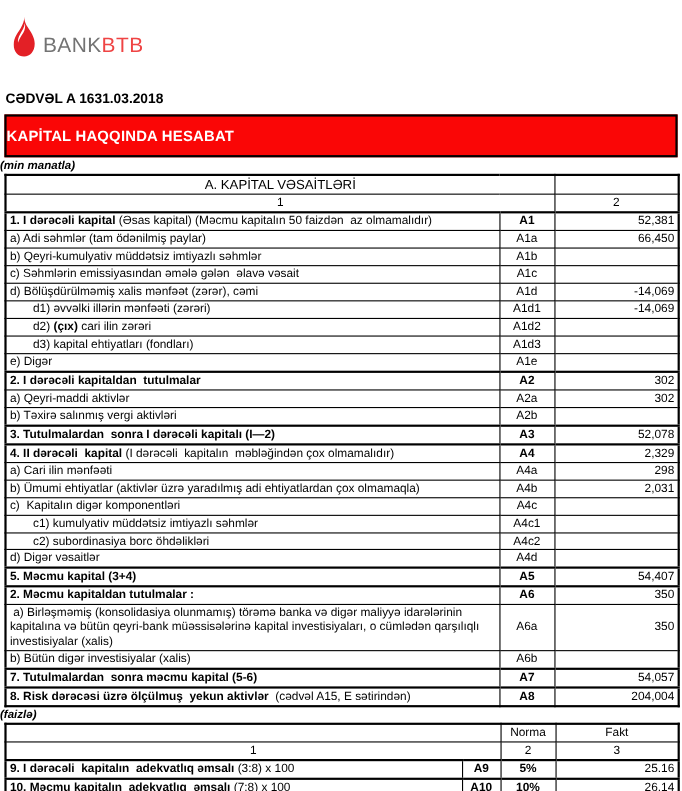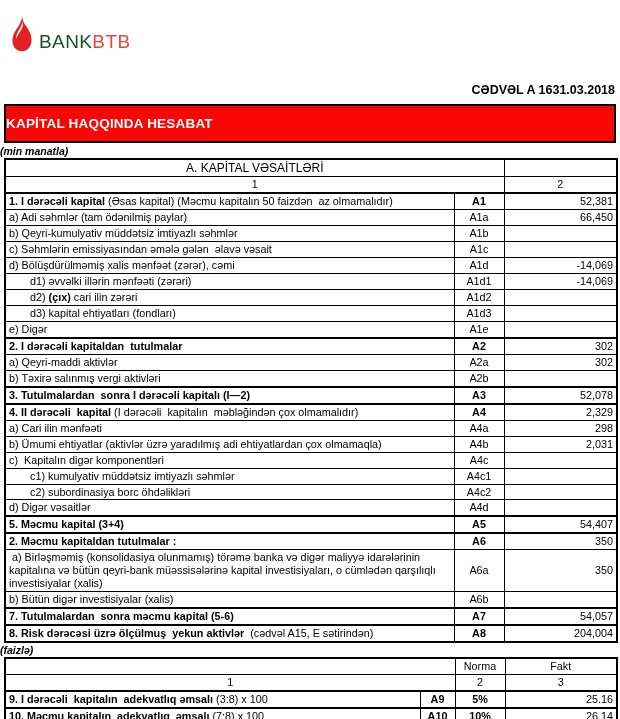--- a/index.html
+++ b/index.html
@@ -9,25 +9,25 @@
     font-family:"Liberation Sans", sans-serif;
     color:#000;
     overflow:hidden;
   }
   .page { width:620px; height:719px; position:relative; background:#fff; }
 
   
   .logo-row { display:flex; align-items:flex-end; gap:7px; padding:14px 0 0 12px; height:52px; }
   .flame { width:20px; height:37px; display:block; }
   .logo-text { font-size:19px; letter-spacing:0.4px; line-height:1; padding-bottom:1px; }
-  .logo-bank { color:#14532d;margin-top:48px; }
+  .logo-bank { color:#737373;margin-top:48px; }
   .logo-btb  { color:#ef4444; }
 
   
-  .meta-row { display:flex; justify-content:flex-end; padding:0 5px; margin-top:31px; font-weight:bold; font-size:12.5px; }
+  .meta-row { display:flex; justify-content:flex-start; padding:0 5px; margin-top:31px; font-weight:bold; font-size:12.5px; }
 
   
   .banner {
     margin:7px 4px 0 4px;
     background:#fa0606;
     border:2px solid #000;
     color:#fff; font-weight:bold; font-size:13.5px;
     text-align:left; padding:10px 0 10px 0; letter-spacing:0.2px;
   }
 

